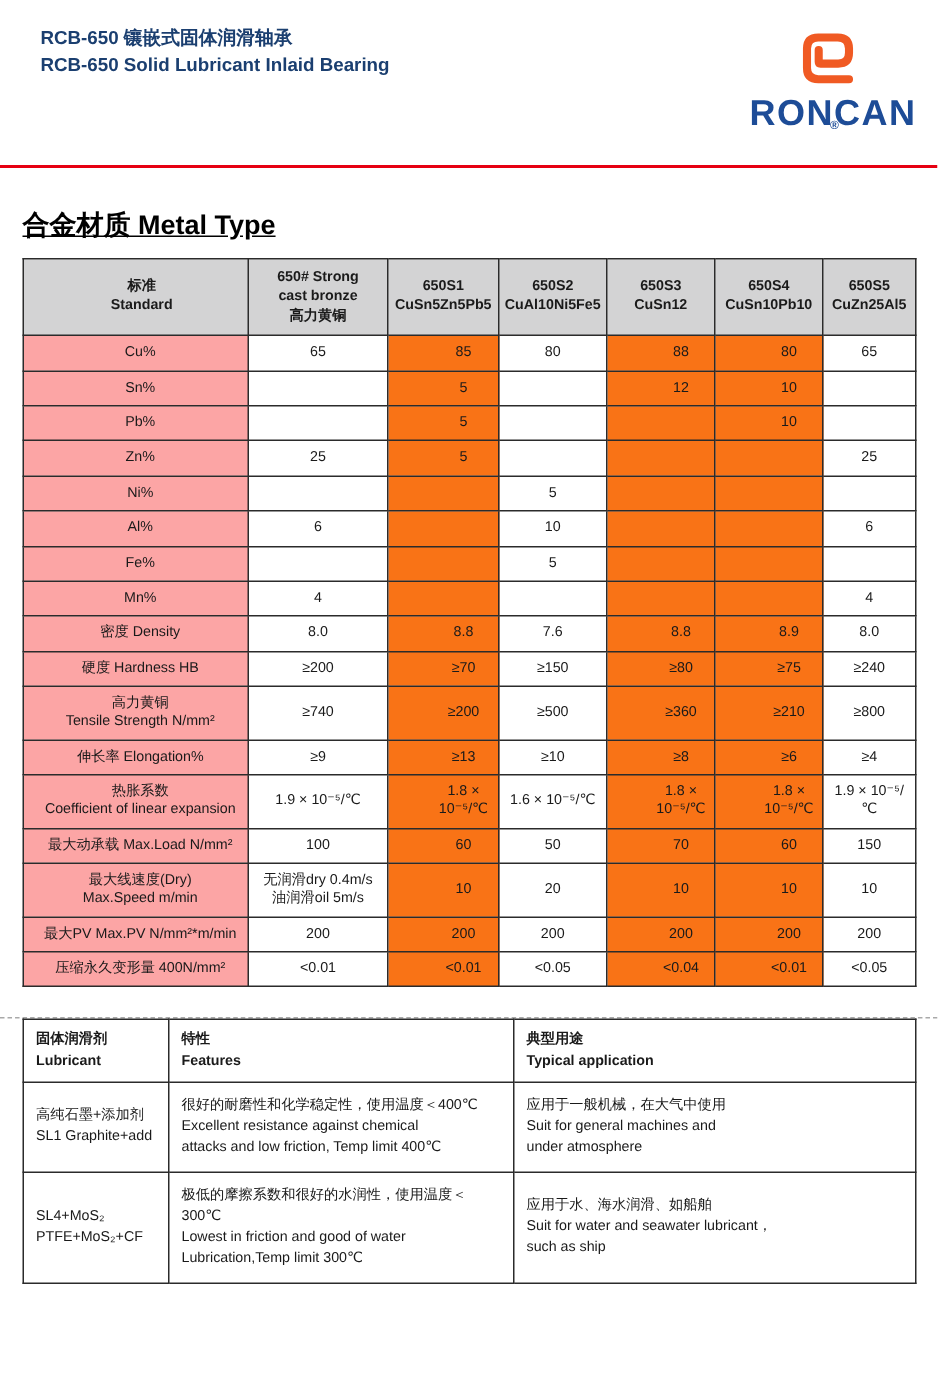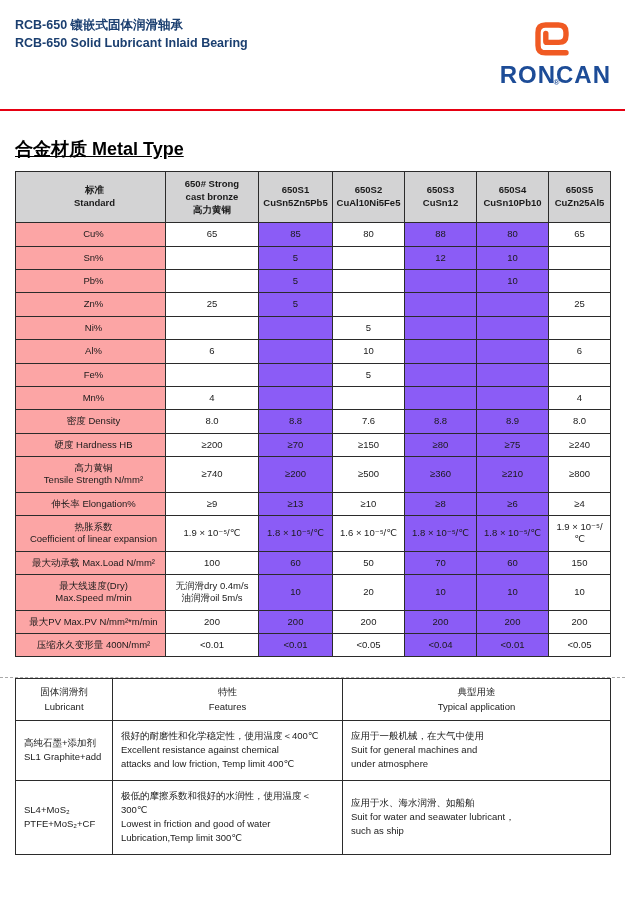--- a/index.html
+++ b/index.html
@@ -7,21 +7,21 @@
   body {
     width:625px; height:924px;
     font-family:"Liberation Sans","DejaVu Sans",sans-serif;
     color:#1a1a1a;
     position:relative;
     overflow:hidden;
   }
   .page { width:625px; height:924px; background:#fff; }
 
   
-  .hdr { display:flex; justify-content:space-between; align-items:flex-start; padding:17px 14px 0 15px; }
+  .hdr { display:flex; justify-content:space-between; align-items:flex-start; padding:17px 14px 0 15px;margin-left:12px; }
   .titles div { color:#1b3f70; font-weight:bold; font-size:12.5px; line-height:1.42; }
   .logo { display:flex; align-items:center; margin-top:2px;flex-direction:column; }
   .logo-mark { display:inline-block; margin-right:6px; }
   .logo-word { color:#1d4c97; font-weight:bold; font-size:24px; letter-spacing:1px; line-height:1; }
   .reg { color:#1d4c97; font-size:8px; font-weight:bold; vertical-align:top; position:relative; top:-9px; left:1px; }
   .red-rule { height:2px; background:#e60012; margin-top:13px; }
 
   
   h2 { font-size:18px; font-weight:bold; color:#000; margin:26px 15px 10px 15px;text-decoration:underline; }
   h2.lub-h { margin-top:24px; }
@@ -35,30 +35,30 @@
     white-space:pre-line;
     vertical-align:middle;
     padding:5px 4px;
     color:#1a1a1a;
   }
 
   
   .metal th { background:#d3d3d4; font-weight:bold; text-align:center; padding:6px 2px; line-height:1.35; }
   .metal td { text-align:center; }
   .metal th:first-child, .metal td:first-child { text-align:center; padding-left:10px; }
-  .metal td.shade { background:#8b5cf6; }
+  .metal td.shade { background:#f97316;padding-left:31px; }
   .metal td:first-child { background:#fca5a5; }
 
   
   .note { margin:10px 15px 0 15px; font-size:9.5px; line-height:1.55; color:#1a1a1a; }
 
   .dashed { border-top:1.5px dashed #a9a9a9; margin-top:20px; }
 
   
-  .lub th { background:#ffffff; font-weight:normal; text-align:center; padding:6px 8px; line-height:1.5; }
+  .lub th { background:#ffffff; font-weight:bold; text-align:left; padding:6px 8px; line-height:1.5; }
   .lub td { text-align:left; padding:8px 8px; line-height:1.5; }
 </style>
 </head>
 <body>
 
 <div class="page">
 
   <div class="hdr">
     <div class="titles">
       <div>RCB-650 镶嵌式固体润滑轴承</div>

